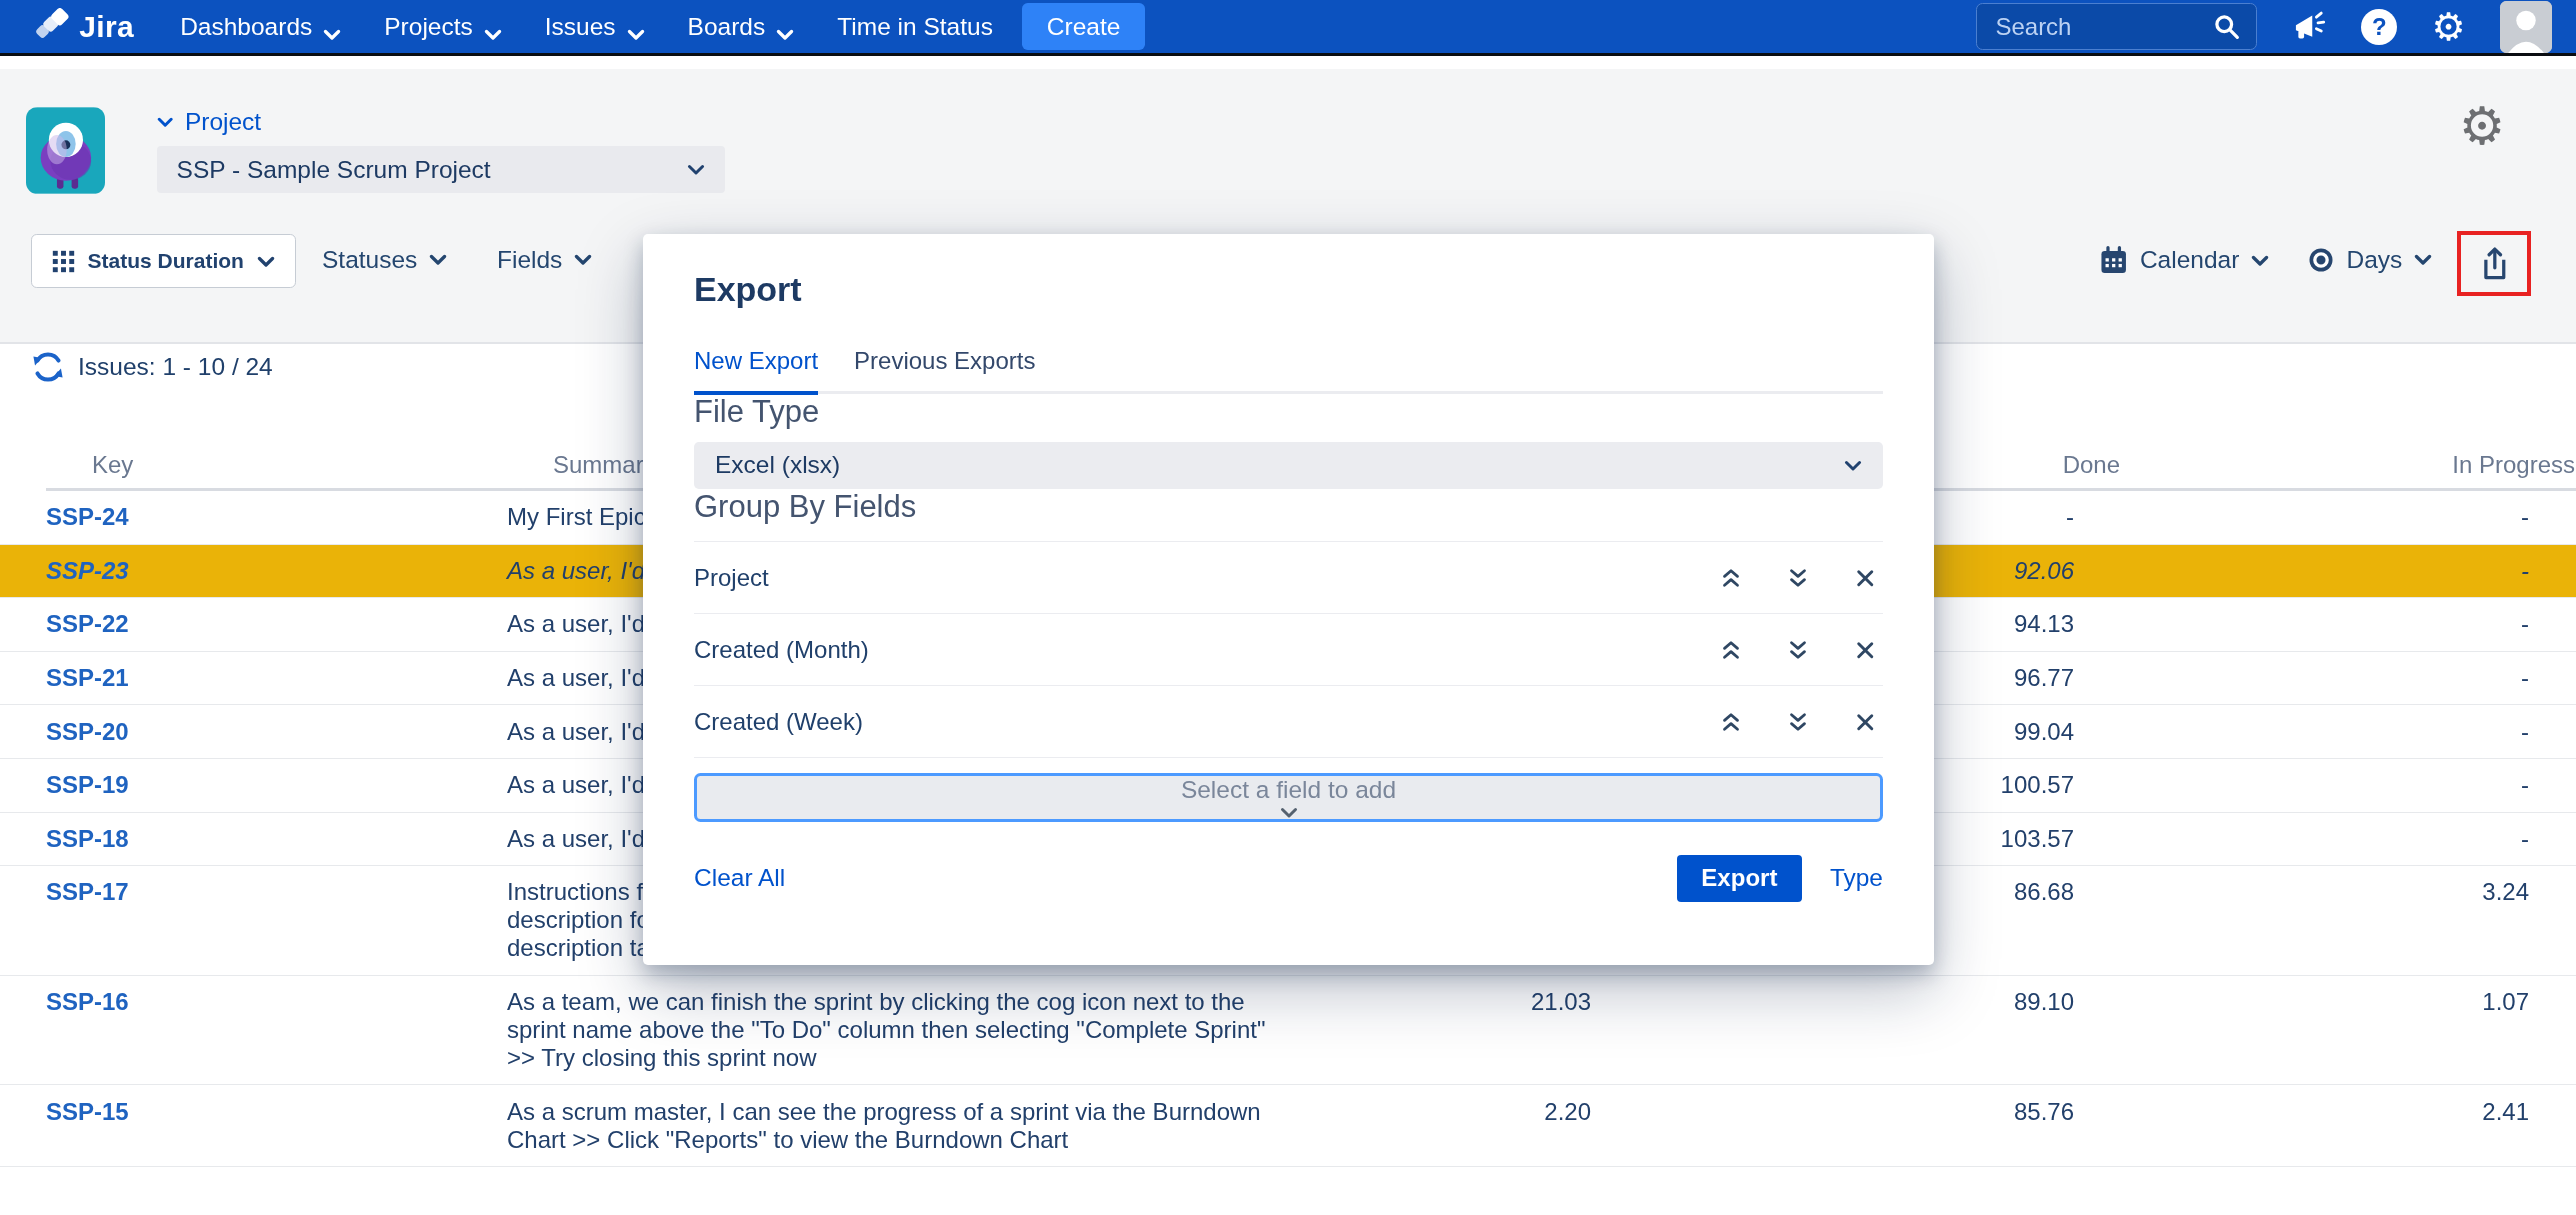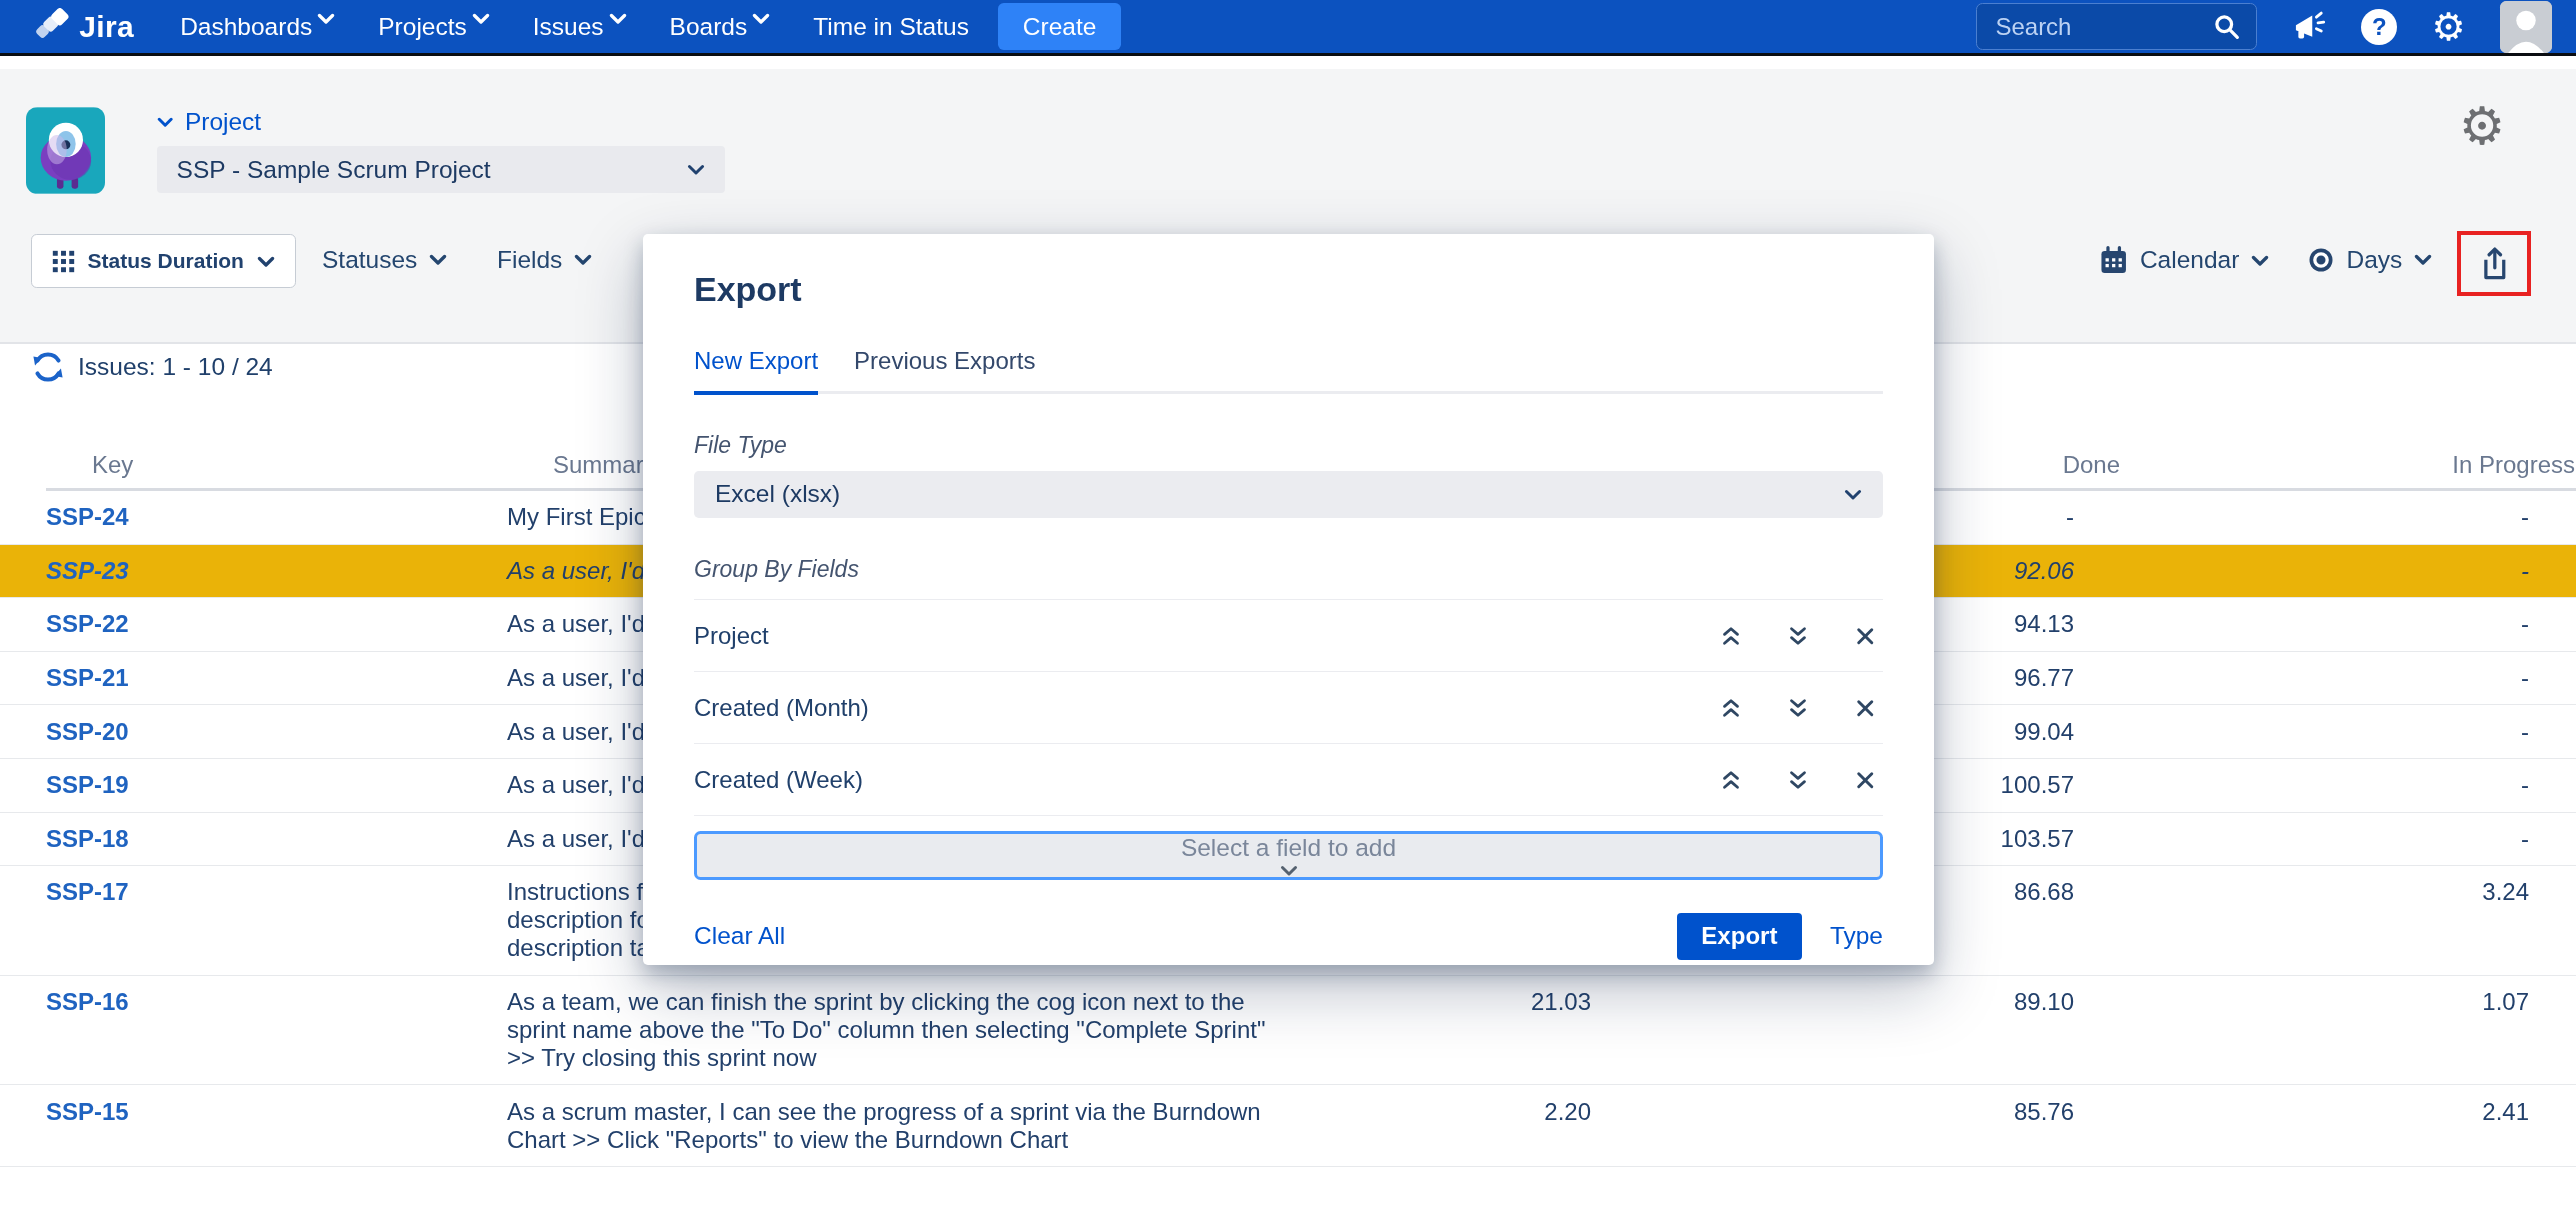--- a/index.html
+++ b/index.html
@@ -11,21 +11,21 @@
   }
   
   .navbar {
     position:absolute; left:0; top:0; width:2576px; height:56px;
     background:#0c52bf; border-bottom:3.3px solid #0a0d12;
     display:flex; align-items:center; color:#fff;
   }
   .brand { display:flex; align-items:center; gap:8.2px; margin-left:33px; }
   .brand-text { font-size:30px; font-weight:bold; color:#fff; letter-spacing:0.4px; }
   .nav-items { display:flex; align-items:center; gap:43px; margin-left:46px; }
-  .nav-item { display:flex; align-items:flex-start; gap:5px; font-size:24.5px; color:#fff; cursor:pointer; white-space:nowrap; }
+  .nav-item { display:flex; align-items:flex-end; gap:11px; font-size:24.5px; color:#fff; cursor:pointer; white-space:nowrap; }
   .btn-create {
     margin-left:29.4px; height:47px; padding:0 24.5px; background:#2e82f7; color:#fff;
     border:none; border-radius:5.7px; font-size:24.5px; font-family:inherit; cursor:pointer;
   }
   .nav-right { margin-left:auto; display:flex; align-items:center; margin-right:24.5px; }
   .search-box {
     width:281px; height:47px; background:#0b4aa8; border:1.6px solid #4b7fd0; border-radius:6.5px;
     display:flex; align-items:center; padding:0 14.7px 0 18px;
   }
   .search-box input {
@@ -90,21 +90,21 @@
   
   .modal {
     position:absolute; left:643px; top:234px; width:1291px; height:731px;
     background:#fff; border-radius:4.9px; box-shadow:0 8.2px 19.6px rgba(9,30,66,.25), 0 24.5px 65px rgba(9,30,66,.28);
     padding:0 51px; z-index:10;
   }
   .modal-title { margin-top:36px; font-size:34px; font-weight:bold; color:#1d3a63; }
   .tabs { margin-top:38px; display:flex; gap:36px; border-bottom:3.3px solid #ebecf0; }
   .tab { font-size:24px; padding-bottom:16.4px; color:#33486b; cursor:pointer; }
   .tab.active { color:#0052cc; border-bottom:4.9px solid #0052cc; margin-bottom:-4.1px; }
-  .field-label { margin-top:38px; font-size:23px; color:#44546f;font-style:italic; }
+  .field-label { font-size:31px; color:#44546f; }
   .select {
     margin-top:11.5px; height:47px; background:#ebecf0; border-radius:4.9px;
     display:flex; align-items:center; padding:0 21px; font-size:24.5px; color:#1d3a63; cursor:pointer;
   }
   .select .grow { flex:1; }
   .group-list { margin-top:16.4px; border-bottom:1.6px solid #ebecf0; }
   .group-row { height:72px; border-top:1.6px solid #ebecf0; display:flex; align-items:center; }
   .group-row .glabel { flex:1; font-size:24px; color:#20406b; }
   .icon-btn { width:36px; height:36px; display:flex; align-items:center; justify-content:center; cursor:pointer; margin-left:31px; }
   .add-select {

